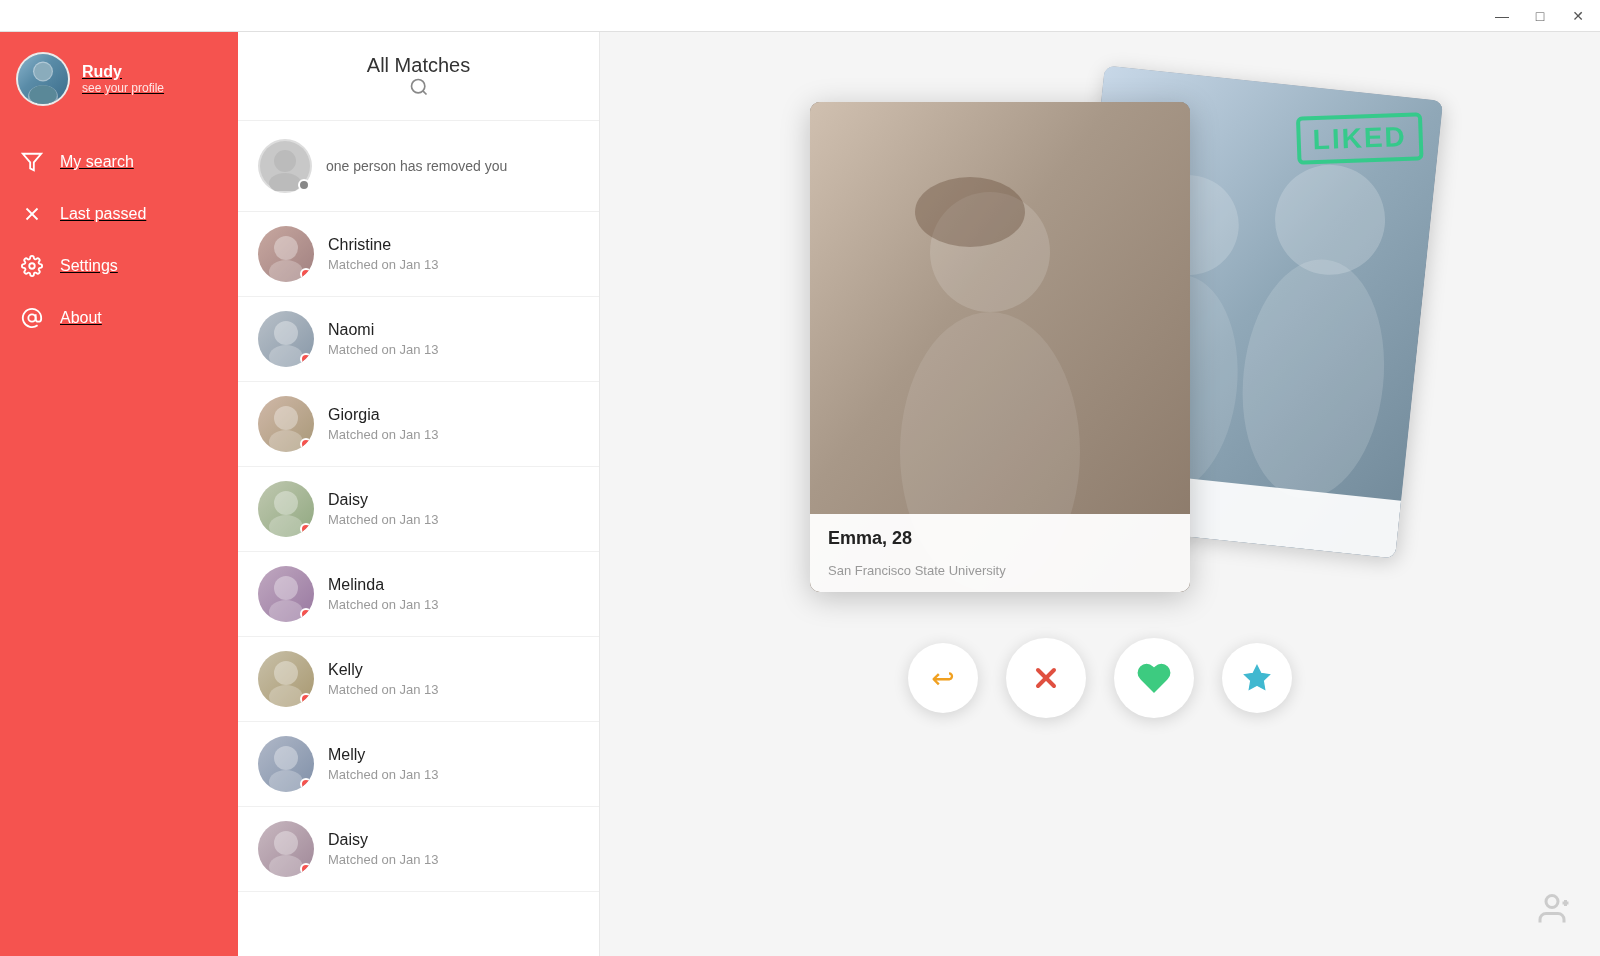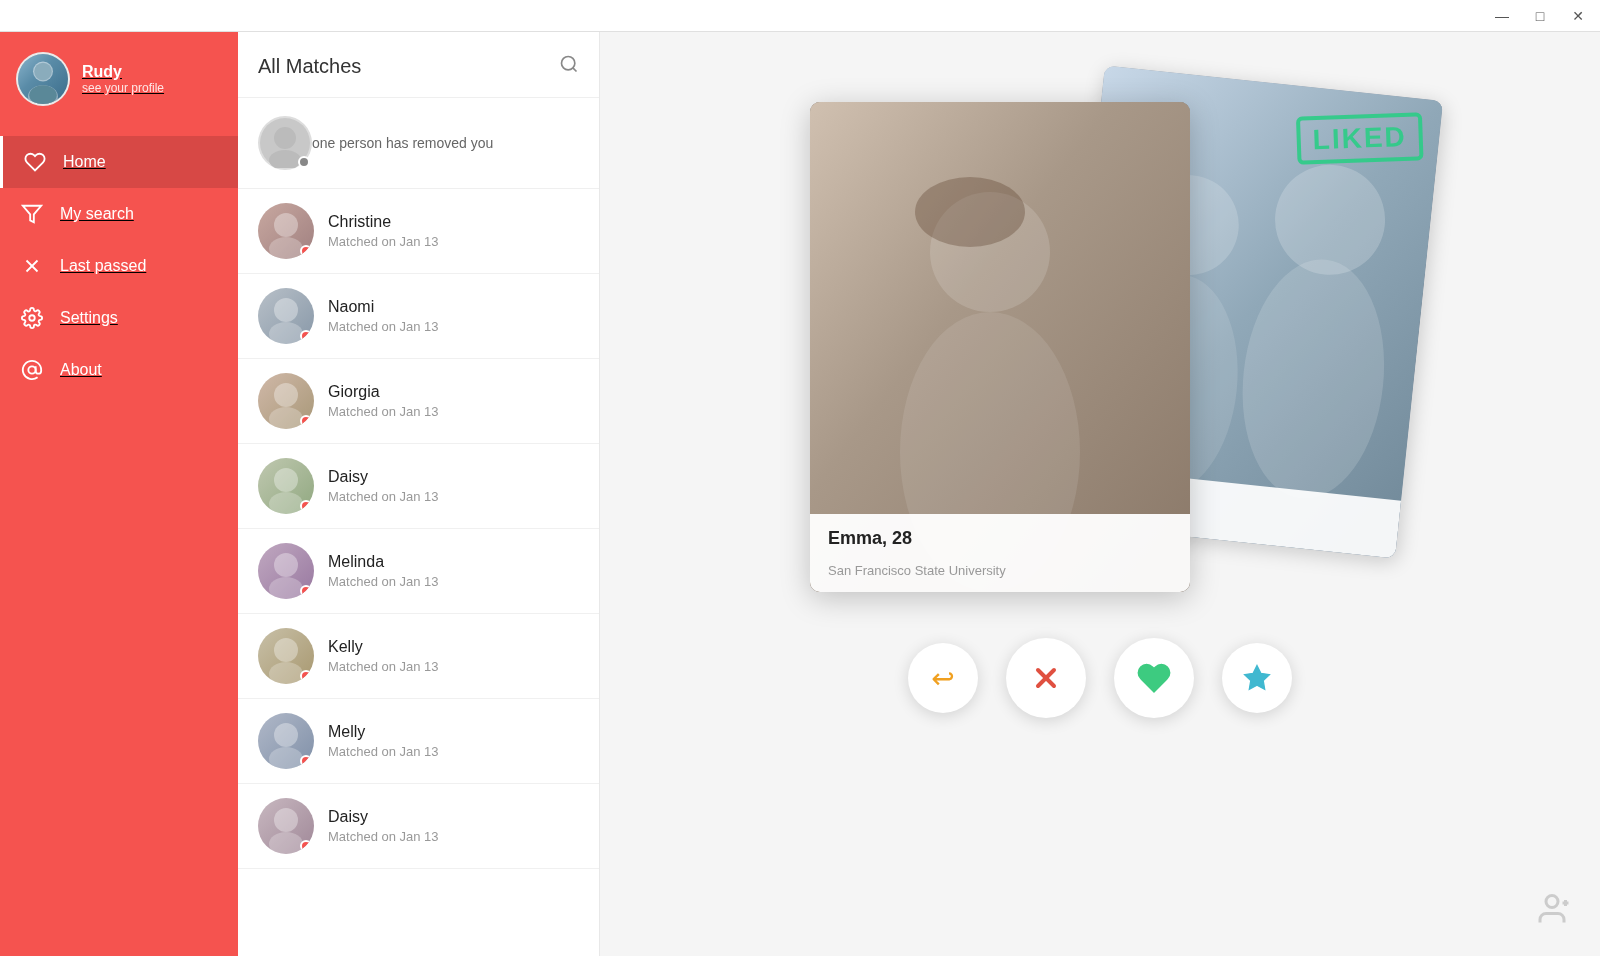--- a/index.html
+++ b/index.html
@@ -128,37 +128,39 @@
     .matches-header {
       display: flex;
       align-items: center;
       justify-content: space-between;
       padding: 22px 20px 18px;
       border-bottom: 1px solid #efefef;
       position: sticky;
       top: 0;
       background: #fff;
       z-index: 10;
+      flex-direction: column;
     }
     .matches-title {
       font-size: 20px;
       font-weight: 400;
       color: #333;
     }
     .search-icon-btn {
       cursor: pointer;
       color: #888;
       font-size: 18px;
     }
 
     
     .removed-notice {
       display: flex;
       align-items: center;
       padding: 18px 20px;
+      gap: 14px;
       border-bottom: 1px solid #efefef;
       cursor: pointer;
     }
     .removed-avatar {
       width: 54px;
       height: 54px;
       border-radius: 50%;
       background: #ddd;
       display: flex;
       align-items: center;
@@ -404,28 +406,20 @@
           </svg>
         </div>
       </div>
       <div class="sidebar-user-info">
         <span class="sidebar-username">Rudy</span>
         <span class="sidebar-profile-link">see your profile</span>
       </div>
     </div>
 
     <nav class="sidebar-nav">
-      <div class="nav-item active">
-        <div class="nav-icon">
-          <svg viewBox="0 0 24 24" width="22" height="22" fill="none" stroke="#fff" stroke-width="2">
-            <path d="M20.84 4.61a5.5 5.5 0 0 0-7.78 0L12 5.67l-1.06-1.06a5.5 5.5 0 0 0-7.78 7.78l1.06 1.06L12 21.23l7.78-7.78 1.06-1.06a5.5 5.5 0 0 0 0-7.78z"></path>
-          </svg>
-        </div>
-        <span>Home</span>
-      </div>
       <div class="nav-item">
         <div class="nav-icon">
           <svg viewBox="0 0 24 24" width="22" height="22" fill="none" stroke="#fff" stroke-width="2">
             <polygon points="22 3 2 3 10 12.46 10 19 14 21 14 12.46 22 3"></polygon>
           </svg>
         </div>
         <span>My search</span>
       </div>
       <div class="nav-item">
         <div class="nav-icon">

